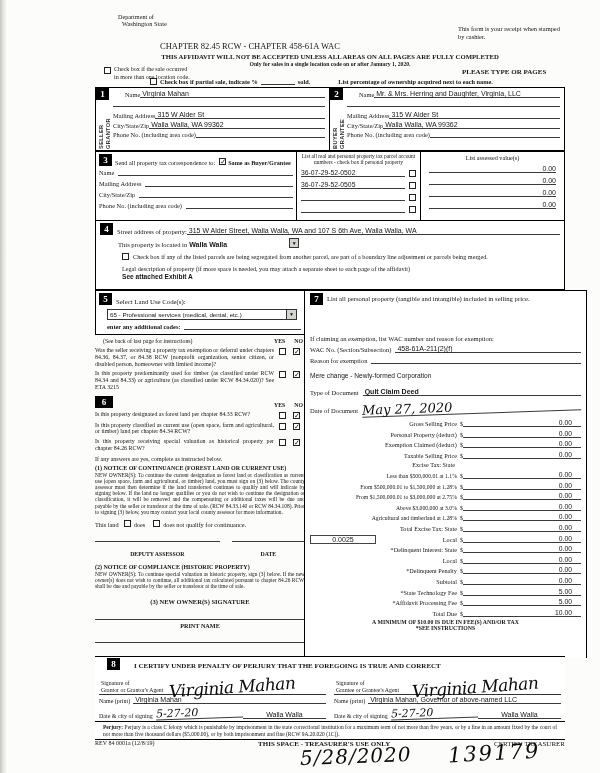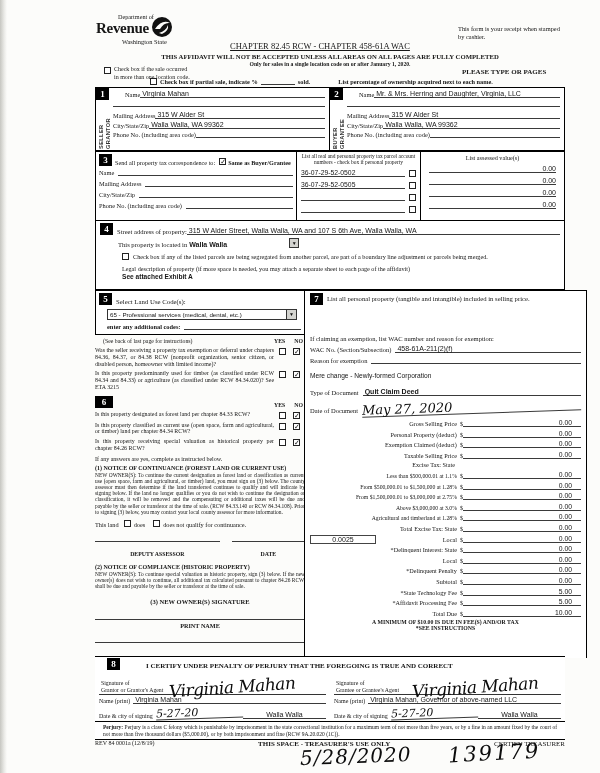--- a/index.html
+++ b/index.html
@@ -47,32 +47,24 @@
   .signature { font-size:17px; transform:rotate(-4deg); letter-spacing:-.5px; white-space:nowrap; }
 </style>
 </head>
 <body>
 
 <div class="paper">
   <div class="abs edge"></div>
 
   <div class="abs" style="left:96px;top:13px;width:115px;">
     <div style="font-size:6.2px;padding-left:22px;">Department of</div>
-    <div style="display:flex;align-items:flex-start;">
-      <span style="font-size:15px;font-weight:bold;letter-spacing:-.3px;">Revenue</span>
-      <svg width="22" height="22" viewBox="0 0 22 22" style="margin-left:2px;margin-top:-4px;">
-        <circle cx="11" cy="11" r="10" fill="#111"></circle>
-        <path d="M4 13 Q11 3 19 7 Q13 6 9 13 Z" fill="#fcfcfa"></path>
-        <path d="M8 17 Q15 15 17 9 Q18 15 11 18 Z" fill="#fcfcfa"></path>
-      </svg>
-    </div>
     <div style="font-size:6.4px;padding-left:26px;">Washington State</div>
   </div>
 
-  <div class="abs" style="left:160px;top:41px;width:320px;text-align:center;font-size:8.5px;text-decoration:underline;">CHAPTER 82.45 RCW - CHAPTER 458-61A WAC</div>
+  <div class="abs" style="left:160px;top:41px;width:320px;text-align:left;font-size:8.5px;">CHAPTER 82.45 RCW - CHAPTER 458-61A WAC</div>
   <div class="abs" style="left:458px;top:25px;width:104px;font-size:6.4px;line-height:1.25;">This form is your receipt when stamped by cashier.</div>
   <div class="abs bold" style="left:95px;top:53px;width:470px;text-align:center;font-size:6.7px;">THIS AFFIDAVIT WILL NOT BE ACCEPTED UNLESS ALL AREAS ON ALL PAGES ARE FULLY COMPLETED</div>
   <div class="abs bold" style="left:95px;top:61px;width:470px;text-align:center;font-size:5.7px;">Only for sales in a single location code on or after January 1, 2020.</div>
 
   <div class="abs" style="left:104px;top:66px;width:150px;display:flex;">
     <span class="cb" style="margin-top:1px;margin-right:3px;"></span>
     <span style="font-size:6px;line-height:1.25;">
       <span>Check box if the sale occurred</span><br>
       <span>in more than one location code.</span>
     </span>
@@ -436,21 +428,21 @@
           <span class="fval">10.00</span>
         </div>
     </div>
     <div class="bold" style="margin-top:2px;font-size:5.8px;text-align:center;">A MINIMUM OF $10.00 IS DUE IN FEE(S) AND/OR TAX</div>
     <div class="bold" style="font-size:5.8px;text-align:center;">*SEE INSTRUCTIONS</div>
   </div>
 
   <div class="abs" style="left:95px;top:656px;width:470px;border-top:1px solid #000;background:#fff;">
     <div class="row" style="padding:1px 0 0 12px;">
       <span class="badge">8</span>
-      <span class="bold" style="font-size:7px;margin-left:26px;">I CERTIFY UNDER PENALTY OF PERJURY THAT THE FOREGOING IS TRUE AND CORRECT</span>
+      <span class="bold" style="font-size:7px;margin-left:14px;">I CERTIFY UNDER PENALTY OF PERJURY THAT THE FOREGOING IS TRUE AND CORRECT</span>
     </div>
     <div style="display:flex;">
       <div style="flex:1;position:relative;height:25px;border-bottom:1px solid #333;margin:0 4px;">
         <div class="siglabel abs" style="left:2px;bottom:1px;">
           <span style="display:block;">Signature of</span>
           <span style="display:block;">Grantor or Grantor's Agent</span>
         </div>
         <div class="hand signature abs" style="left:70px;bottom:-3px;">Virginia Mahan</div>
       </div>
       <div style="flex:1;position:relative;height:25px;border-bottom:1px solid #333;margin:0 4px;">

